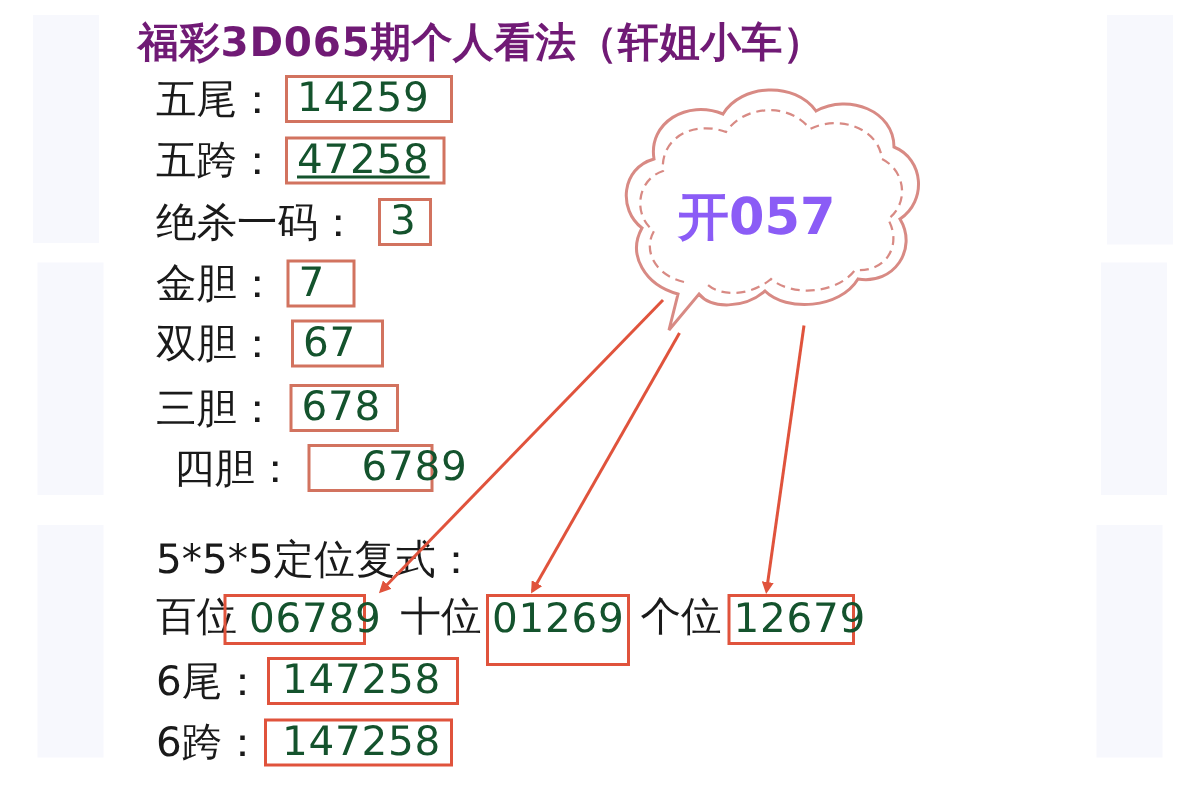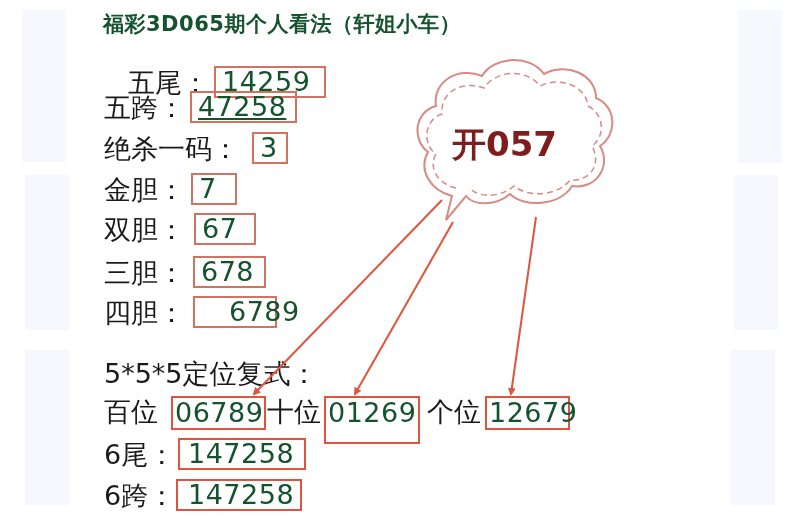--- a/index.html
+++ b/index.html
@@ -4,56 +4,56 @@
 <style>
   html, body { margin:0; padding:0; }
   body {
     width:801px; height:524px; position:relative; overflow:hidden;
     background:#ffffff;
     font-family:"DejaVu Sans","Liberation Sans",sans-serif;
     color:#1a1a1a;
   }
   .panel { position:absolute; background:#f7f8fd; }
   .title {
-    position:absolute; left:103px; top:10px;
-    font-size:21px; font-weight:bold; letter-spacing:0.5px; color:#14532d;
+    position:absolute; left:92px; top:10px;
+    font-size:27px; font-weight:bold; letter-spacing:0.5px; color:#701a75;
     white-space:nowrap;
   }
   .row {
     position:absolute; left:104px; font-size:27px; white-space:nowrap;
     line-height:34px; height:34px;
   }
   .lbl { display:inline-block; vertical-align:top; }
   .box {
     position:absolute; top:0; height:32px; box-sizing:border-box;
     border:2px solid #d2735f; padding-left:6px; line-height:28px;
     font-size:27px; color:#14532d; letter-spacing:0.5px;
   }
   .box.strong { border-color:#e0533c; }
   .inline-row { position:absolute; left:104px; top:396px; height:34px; font-size:27px; white-space:nowrap; }
   .inline-row span { position:absolute; top:0; line-height:32px; }
   .cloud-text {
     position:absolute; left:452px; top:122px; font-size:34px; font-weight:bold;
-    color:#7f1d1d; white-space:nowrap;
+    color:#8b5cf6; white-space:nowrap;
   }
   svg.overlay { position:absolute; left:0; top:0; }
 </style>
 </head>
 <body>
 
 <div class="panel" style="left:22px;top:10px;width:44px;height:152px;"></div>
 <div class="panel" style="left:25px;top:175px;width:44px;height:155px;"></div>
 <div class="panel" style="left:25px;top:350px;width:44px;height:155px;"></div>
 <div class="panel" style="left:738px;top:10px;width:44px;height:153px;"></div>
 <div class="panel" style="left:734px;top:175px;width:44px;height:155px;"></div>
 <div class="panel" style="left:731px;top:350px;width:44px;height:155px;"></div>
 
 <div class="title">福彩3D065期个人看法（轩姐小车）</div>
 
-<div class="row" style="top:66px;margin-left:24px;">
+<div class="row" style="top:50px;">
   <span class="lbl">五尾：</span>
   <span class="box" style="left:86px;width:112px;">14259</span>
 </div>
 <div class="row" style="top:91px;">
   <span class="lbl">五跨：</span>
   <span class="box" style="left:86px;width:107px;text-decoration:underline;">47258</span>
 </div>
 <div class="row" style="top:132px;">
   <span class="lbl">绝杀一码：</span>
   <span class="box" style="left:148px;width:36px;">3</span>
@@ -63,32 +63,32 @@
   <span class="box" style="left:87px;width:46px;">7</span>
 </div>
 <div class="row" style="top:213px;">
   <span class="lbl">双胆：</span>
   <span class="box" style="left:90px;width:62px;">67</span>
 </div>
 <div class="row" style="top:256px;">
   <span class="lbl">三胆：</span>
   <span class="box" style="left:89px;width:73px;">678</span>
 </div>
-<div class="row" style="top:296px;">
+<div class="row" style="top:296px;margin-left:12px;">
   <span class="lbl">四胆：</span>
   <span class="box" style="left:89px;width:84px;padding-left:34px;">6789</span>
 </div>
 
 <div class="row" style="top:357px;">
   <span class="lbl">5*5*5定位复式：</span>
 </div>
 
 <div class="inline-row">
   <span style="left:0;text-align:center;">百位</span>
-  <span class="box strong" style="left:67px;width:95px;height:34px;padding-left:2px;line-height:30px;">06789</span>
+  <span class="box strong" style="left:45px;width:95px;height:34px;padding-left:15px;line-height:30px;">06789</span>
   <span style="left:163px;">十位</span>
   <span class="box strong" style="left:220px;width:96px;height:48px;padding-left:2px;line-height:30px;">01269</span>
   <span style="left:323px;">个位</span>
   <span class="box strong" style="left:381px;width:85px;height:34px;padding-left:2px;line-height:30px;">12679</span>
 </div>
 
 <div class="row" style="top:438px;">
   <span class="lbl">6尾：</span>
   <span class="box strong" style="left:74px;width:128px;padding-left:8px;">147258</span>
 </div>

